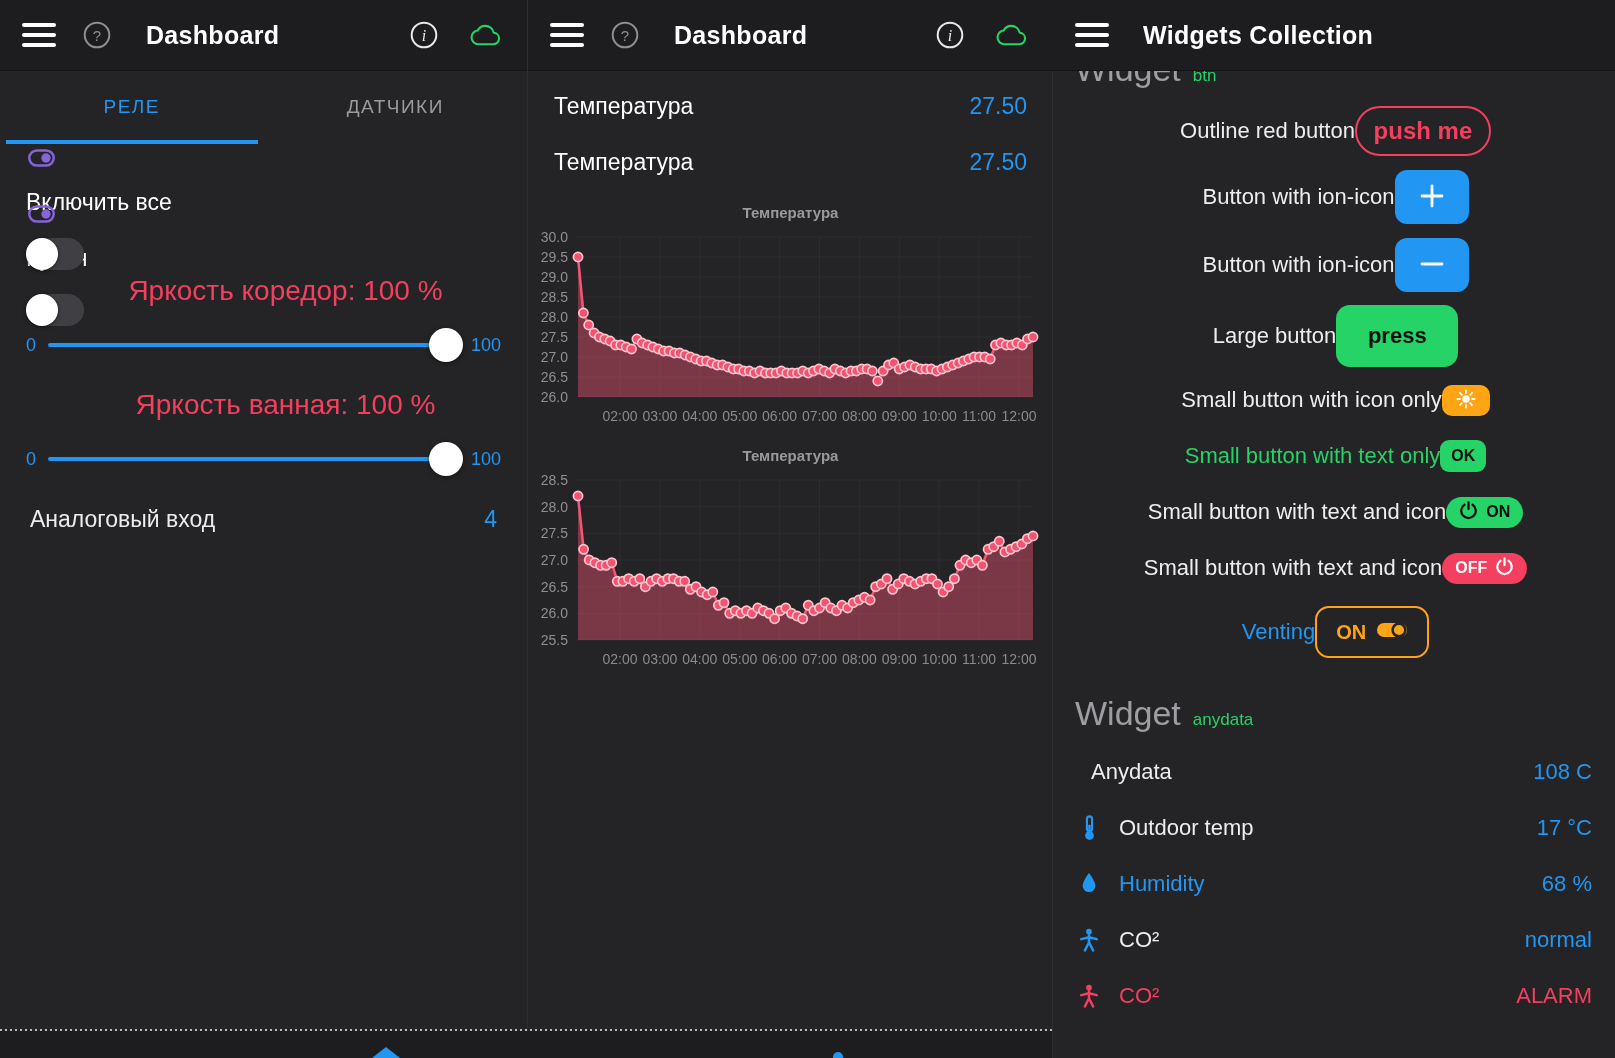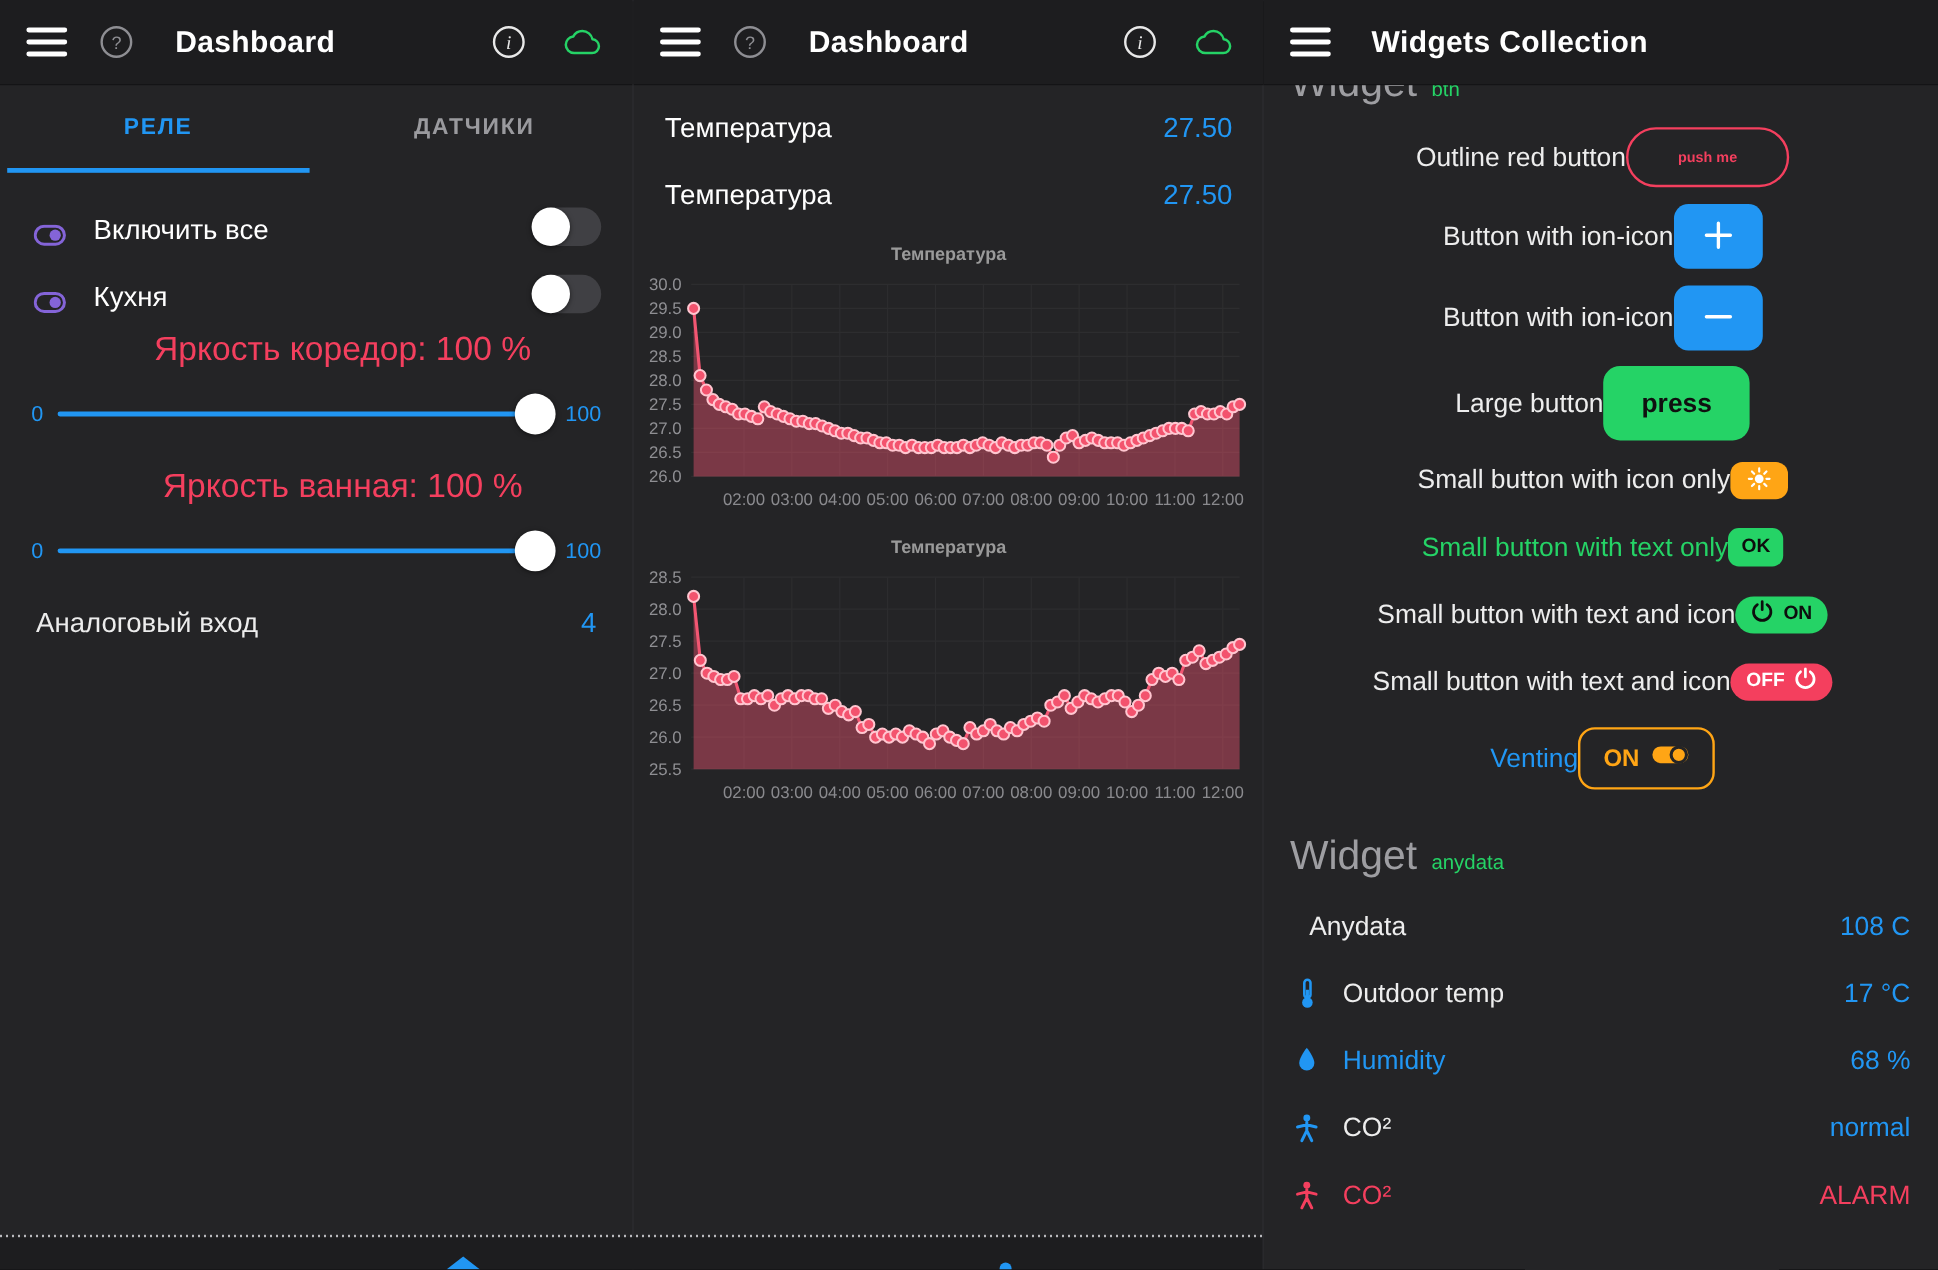--- a/index.html
+++ b/index.html
@@ -19,25 +19,25 @@
   .hamburger{width:34px;height:24px;display:flex;flex-direction:column;justify-content:space-between;cursor:pointer;flex:0 0 auto;}
   .hamburger span{display:block;height:3.6px;background:#fff;border-radius:2px;}
   .hicon{margin-left:26px;display:flex;align-items:center;flex:0 0 auto;}
   h1.title{font-size:25px;font-weight:bold;color:#fff;margin:0 0 0 34px;letter-spacing:.3px;white-space:nowrap;}
   .spacer{flex:1;}
   .panel-content{position:absolute;top:70px;left:0;right:0;bottom:0;overflow:hidden;}
 
   
   .tabs{height:74px;display:flex;}
   .tab{flex:1;display:flex;align-items:center;justify-content:center;color:var(--dim);
-       font-weight:bold;font-size:19px;letter-spacing:1.5px;position:relative;cursor:pointer;}
+       font-weight:normal;font-size:19px;letter-spacing:1.5px;position:relative;cursor:pointer;}
   .tab.active{color:var(--blue);}
   .tab.active::after{content:"";position:absolute;left:6px;right:6px;bottom:0;height:4px;background:var(--blue);}
   #switch-rows{margin-top:5px;}
-  .switch-row{height:56px;display:flex;align-items:flex-end;padding:0 26px;gap:22px;}
+  .switch-row{height:56px;display:flex;align-items:flex-start;padding:0 26px;gap:22px;flex-direction:column;}
   .ricon{width:30px;display:flex;justify-content:center;}
   .rlabel{flex:1;font-size:23px;color:#fff;}
   .switch{width:58px;height:32px;border-radius:16px;background:#404044;position:relative;cursor:pointer;flex:0 0 auto;}
   .sknob{position:absolute;left:0;top:0;width:32px;height:32px;border-radius:50%;background:#fff;box-shadow:0 1px 4px rgba(0,0,0,.55);}
   .slider-label{font-size:28px;color:var(--pink);text-align:center;height:36px;line-height:36px;margin-left:44px;}
   .slider-label.first{margin-top:12px;}
   .slider-label.second{margin-top:6px;}
   .slider-row{display:flex;align-items:center;padding:0 26px;gap:12px;height:72px;}
   .slim{color:var(--blue);font-size:18px;flex:0 0 auto;}
   .trackwrap{flex:1;position:relative;height:36px;}
@@ -58,21 +58,21 @@
   
   .clipped-heading{margin:-20px 0 0 22px;height:48px;display:flex;align-items:baseline;gap:12px;}
   .big-heading{font-size:34px;color:#9e9ea2;font-weight:normal;}
   .heading-badge{font-size:17px;color:var(--green);}
   .wrow{display:flex;align-items:center;justify-content:center;padding:0 20px 0 22px;}
   .wlabel{font-size:22px;color:#ededed;}
   .wlabel.green{color:var(--green);}
   .wlabel.blue{color:var(--blue);}
   .btn{display:inline-flex;align-items:center;justify-content:center;cursor:pointer;font-weight:bold;
        font-family:"Liberation Sans",sans-serif;border:none;box-sizing:border-box;}
-  .btn-outline-red{min-width:136px;height:50px;border:2px solid var(--pink);border-radius:25px;color:var(--pink);background:transparent;font-size:12px;}
+  .btn-outline-red{min-width:136px;height:50px;border:2px solid var(--pink);border-radius:25px;color:var(--pink);background:transparent;font-size:24px;}
   .btn-blue{width:74px;height:54px;border-radius:12px;background:var(--blue);color:#fff;}
   .btn-large-green{min-width:122px;height:62px;border-radius:14px;background:var(--green);color:#101010;font-size:22px;}
   .btn-orange{width:48px;height:31px;border-radius:10px;background:var(--orange);}
   .btn-ok{width:46px;height:32px;border-radius:9px;background:var(--green);color:#0d0d0d;font-size:16px;}
   .btn-pill{height:31px;border-radius:15.5px;padding:0 13px;font-size:16px;gap:8px;}
   .btn-green-sm{background:var(--green);color:#0d0d0d;}
   .btn-red-sm{background:var(--pink);color:#fff;}
   .btn-outline-orange{min-width:114px;height:52px;border:2px solid var(--orange);border-radius:14px;background:transparent;color:var(--orange);font-size:20px;gap:10px;}
   .section-heading{padding:0 22px;margin-top:26px;height:50px;display:flex;align-items:baseline;gap:12px;}
   .drow{height:56px;display:flex;align-items:center;padding:0 24px 0 22px;gap:16px;font-size:22px;}

